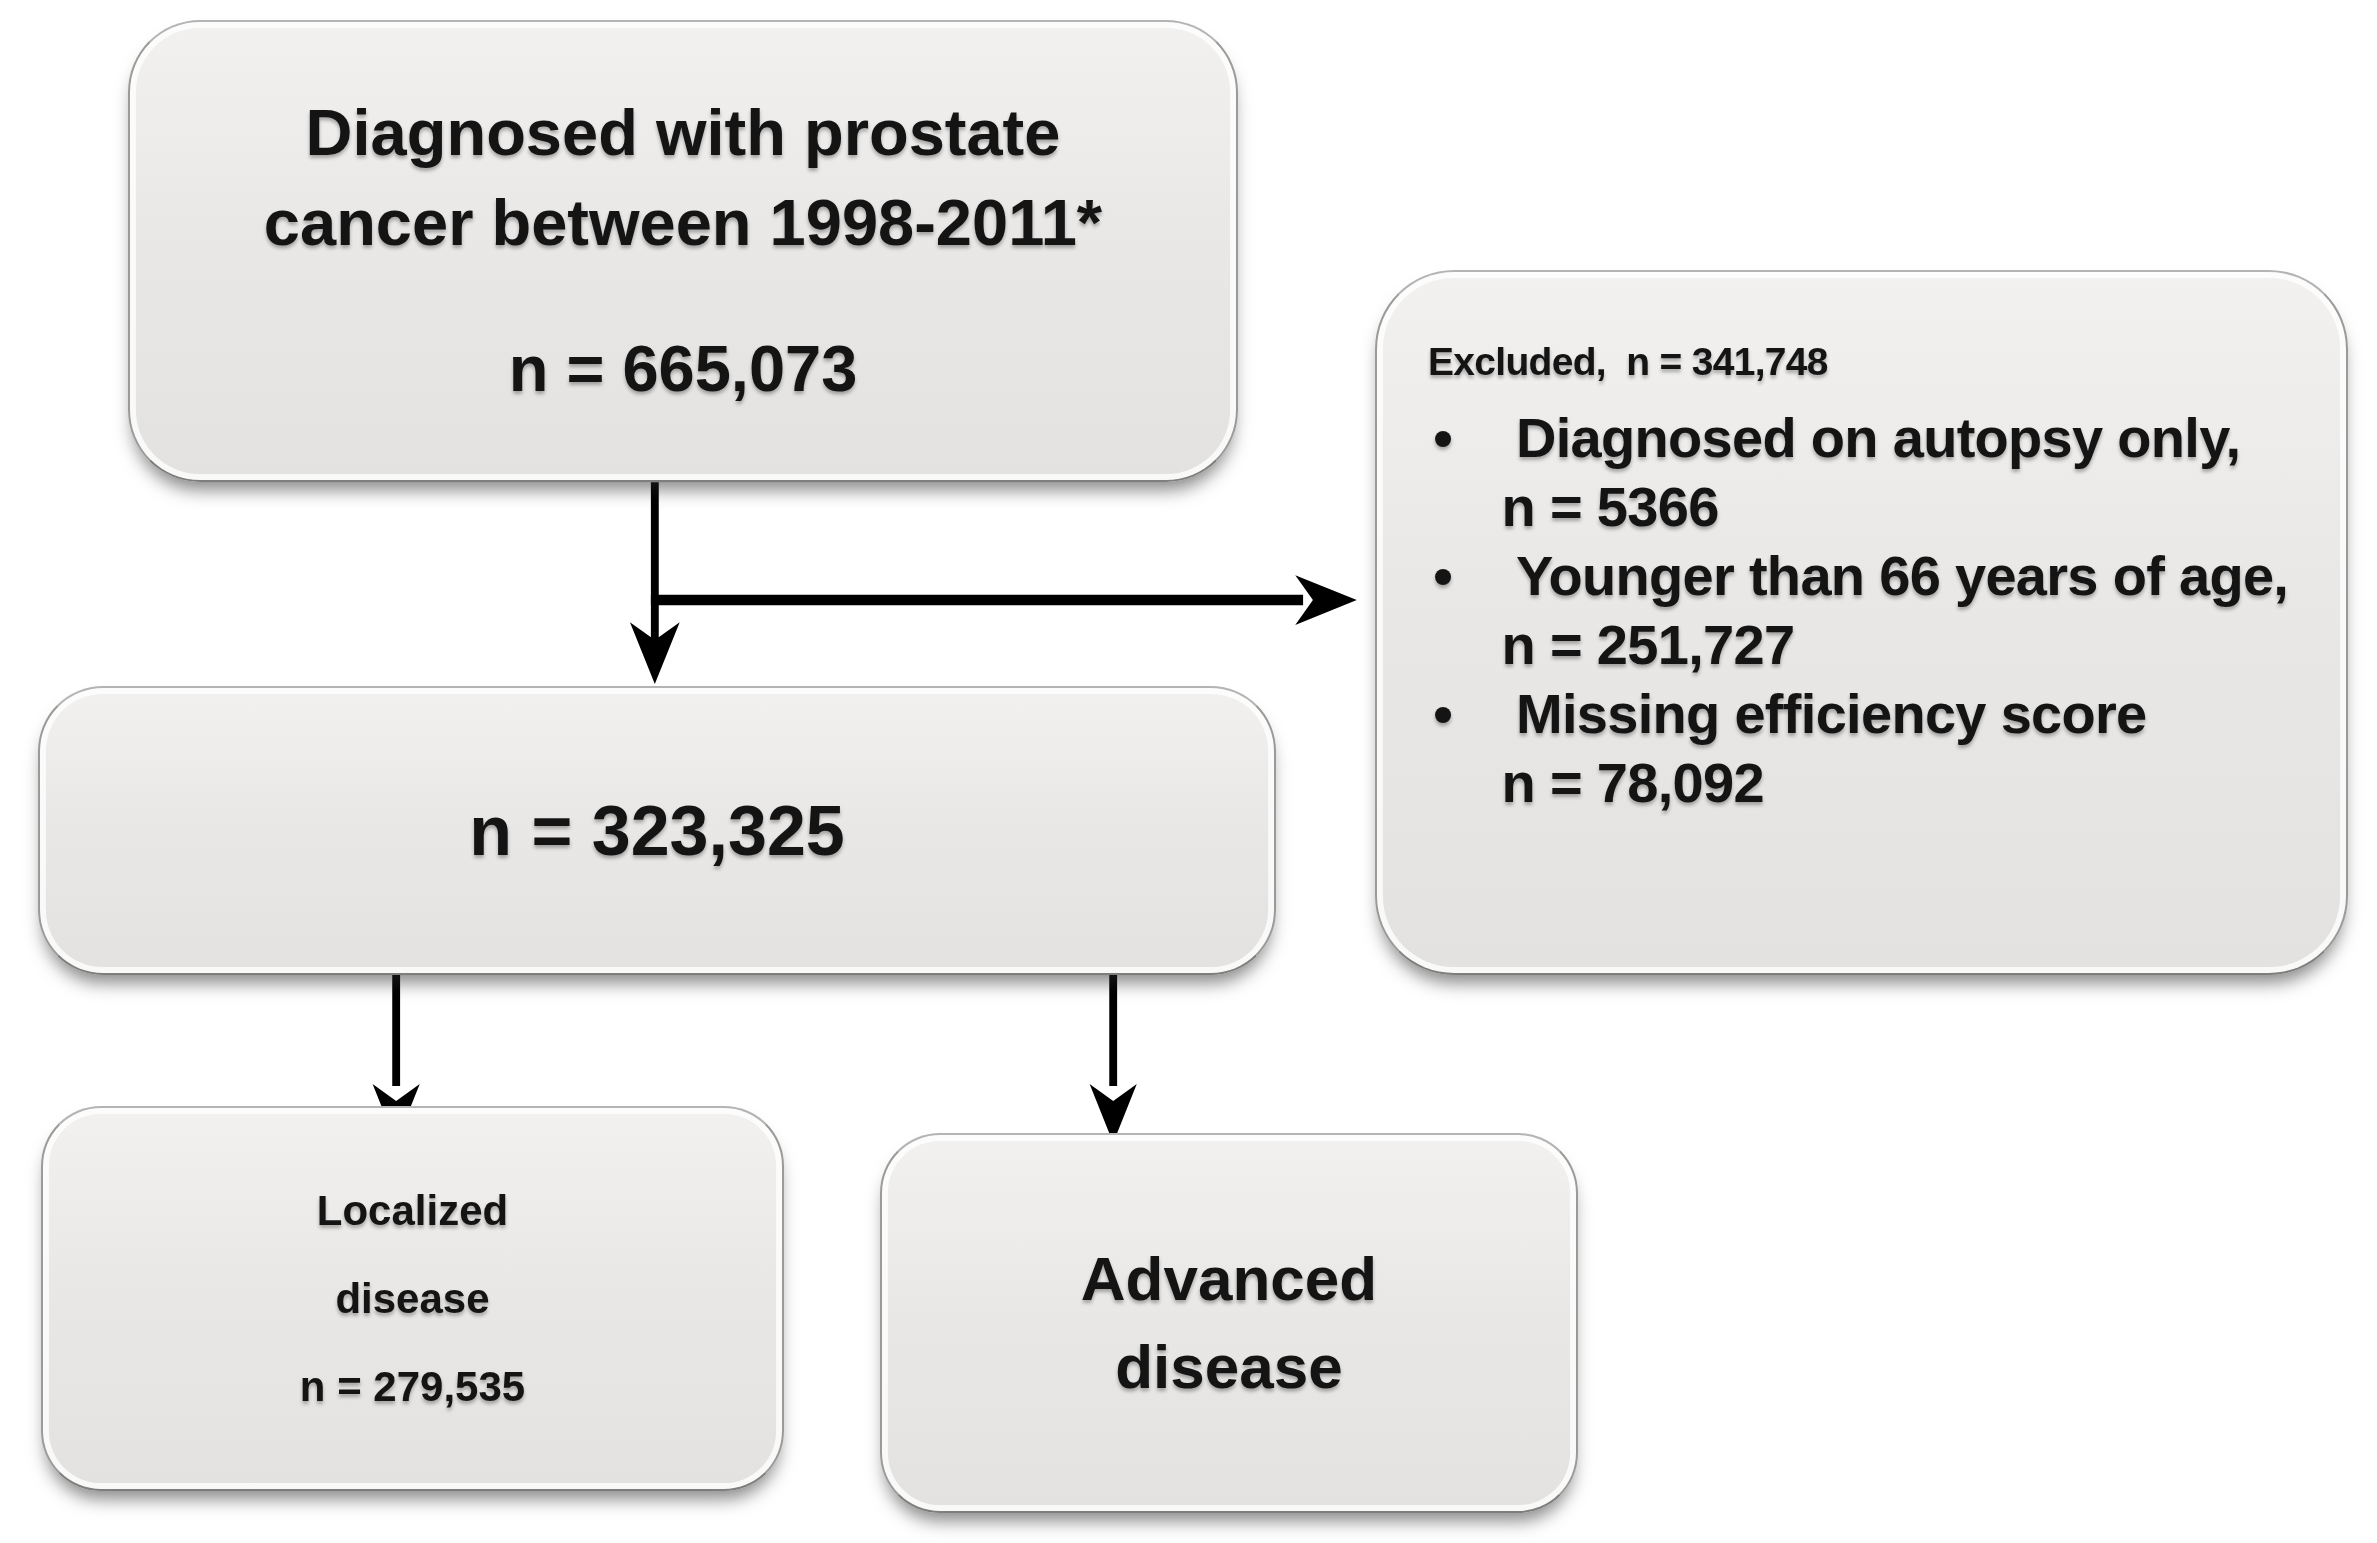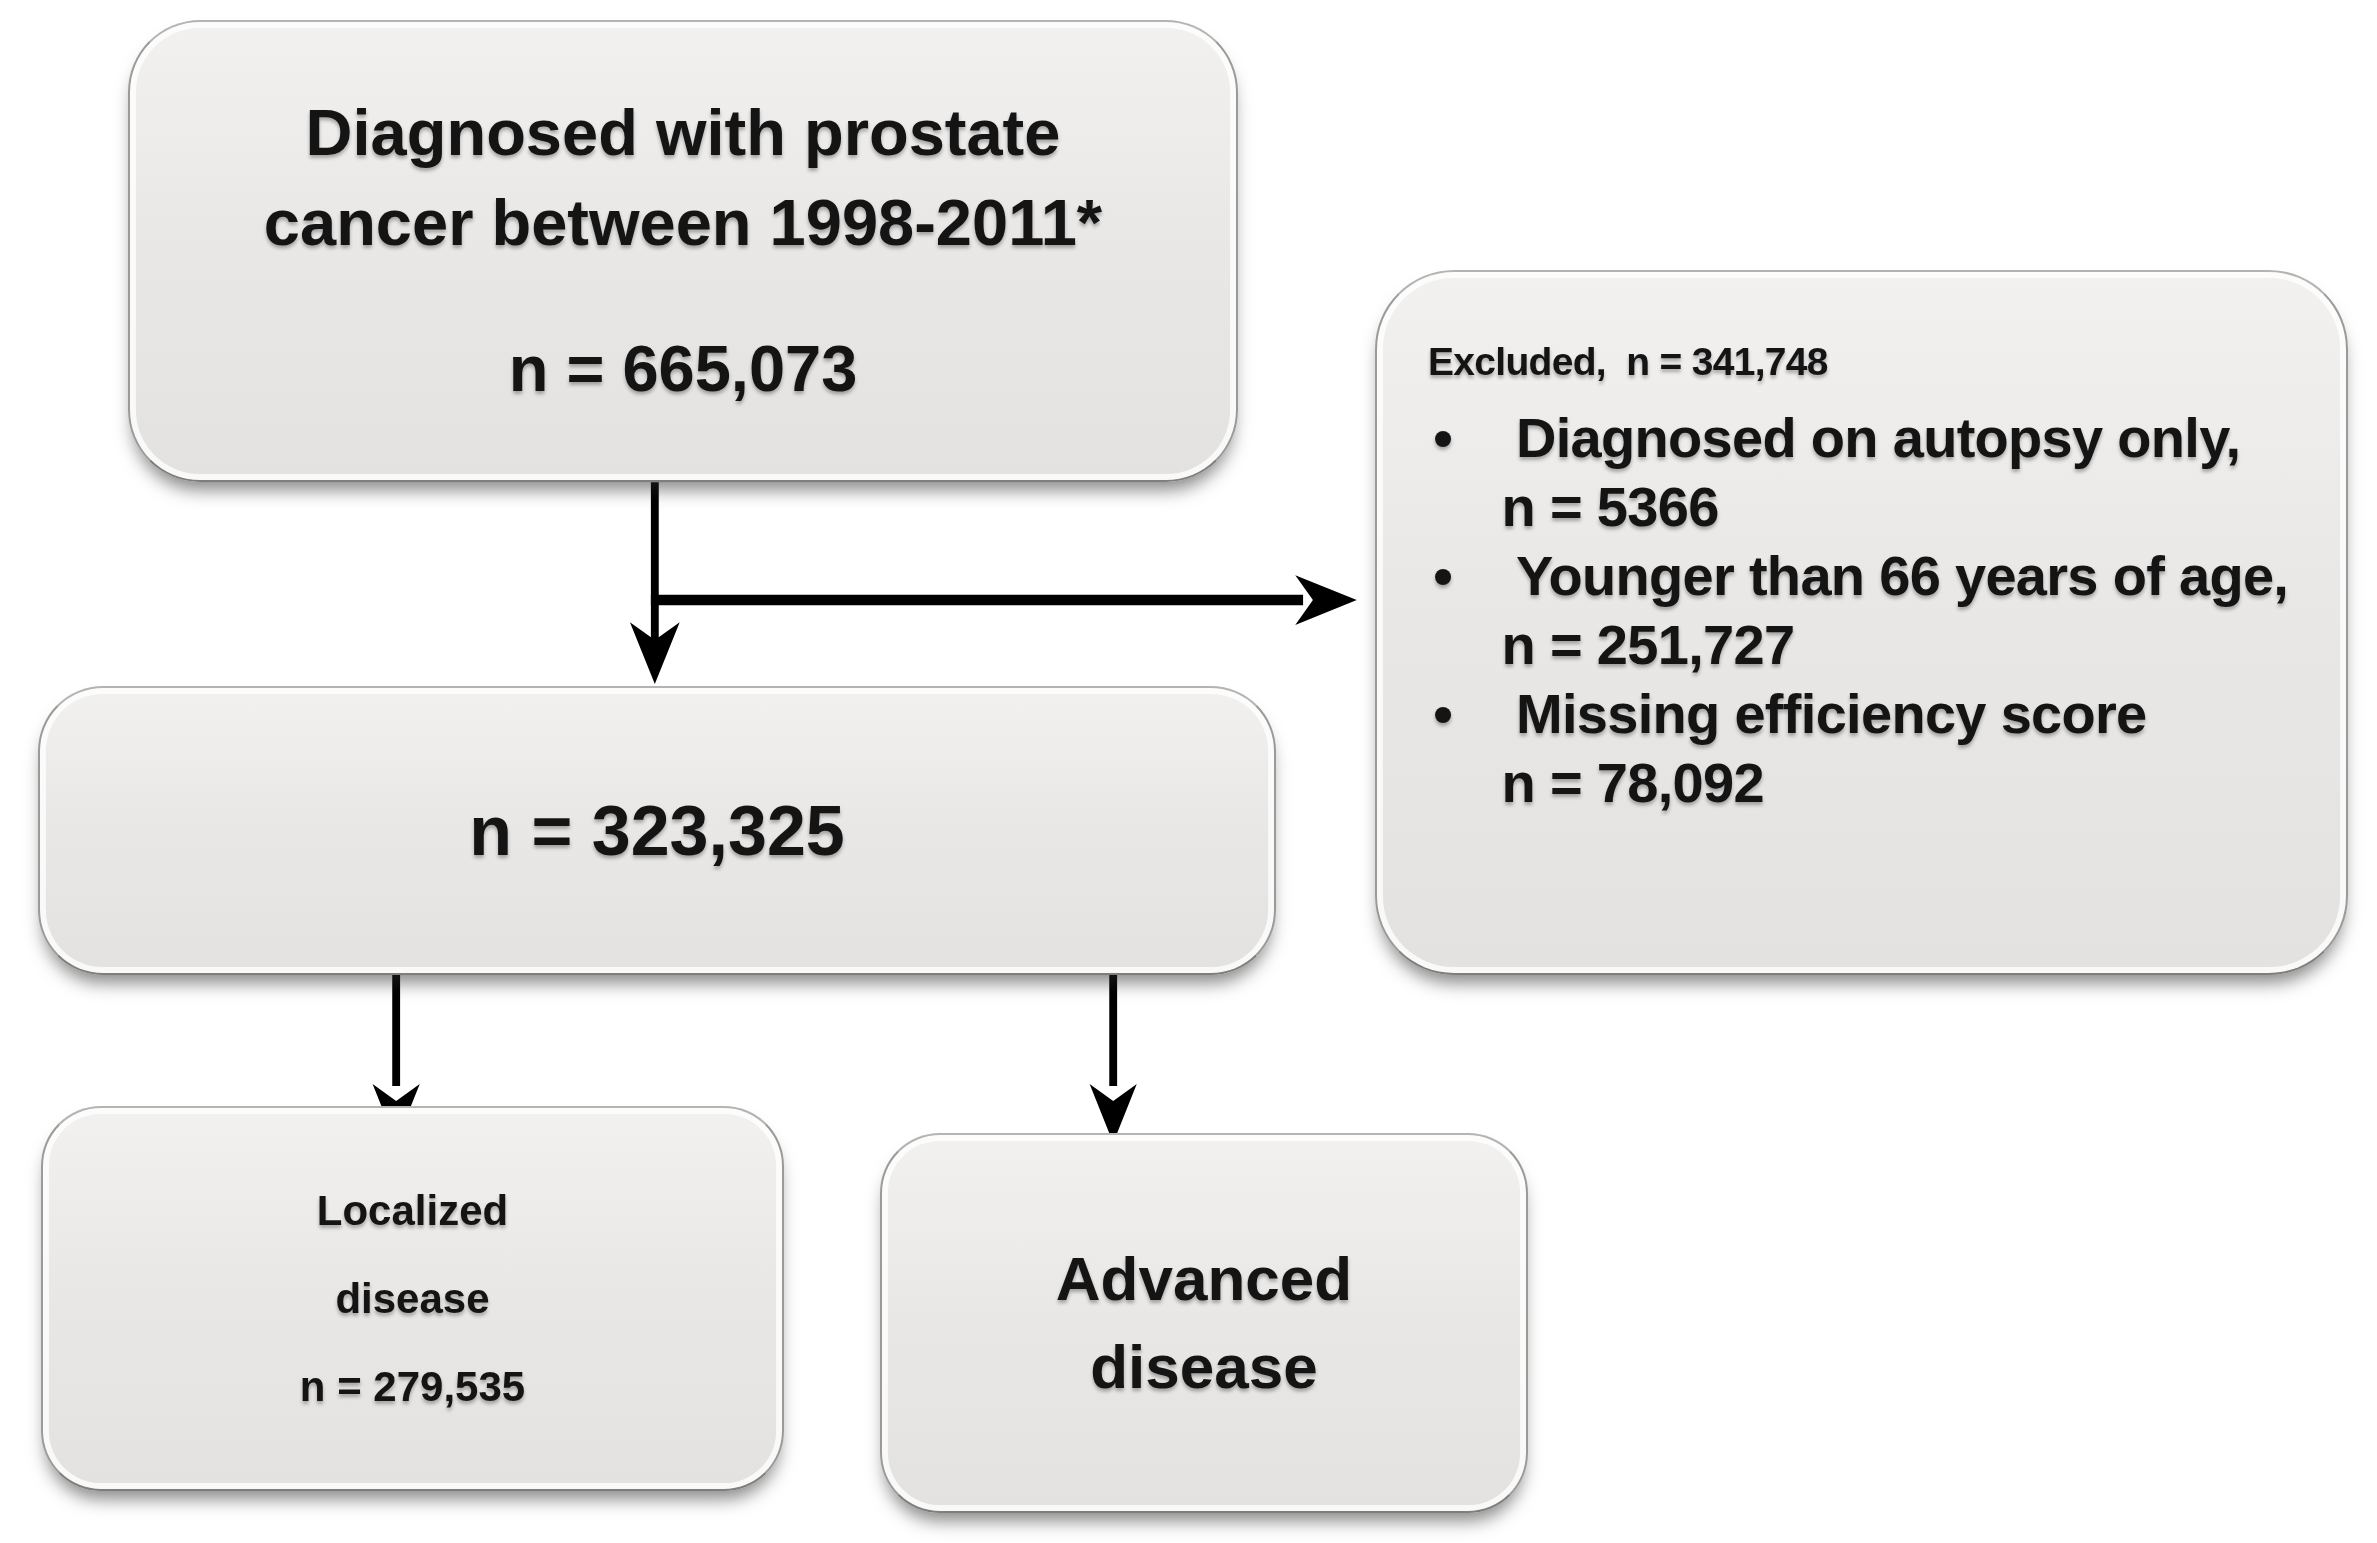--- a/index.html
+++ b/index.html
@@ -44,21 +44,21 @@
   }
   .ex-header{white-space:pre-wrap;font-size:39px;line-height:77px;margin:0 0 2.6px 0;}
   .ex-list{list-style:none;margin:0;padding:0;}
   .ex-list li{position:relative;padding-left:88px;white-space:nowrap;}
   .ex-list li::before{content:"\2022";position:absolute;left:5.2px;top:0;}
   .ex-list .l2.shift{margin-left:-14.4px;}
   
   #box-middle{left:38px;top:686px;width:1238px;height:289px;font-size:70px;border-radius:65px;}
   
   #box-localized{left:41px;top:1106px;width:743px;height:385px;font-size:42px;line-height:88px;border-radius:60px;}
-  #box-advanced{left:880px;top:1133px;width:648px;height:380px;font-size:62px;line-height:88px;border-radius:60px;}
+  #box-advanced{left:880px;top:1133px;width:698px;height:380px;font-size:62px;line-height:88px;border-radius:60px;}
   
   #footnote{
     position:absolute;left:1588px;top:1421px;
     font-size:50px;font-weight:normal;color:#101010;
     letter-spacing:-0.7px;
   }
   
   svg.connectors{position:absolute;left:0;top:0;width:2377px;height:1544px;pointer-events:none;}
   svg.connectors line{stroke:#000000;}
   svg.connectors polygon{fill:#000000;stroke:none;}

